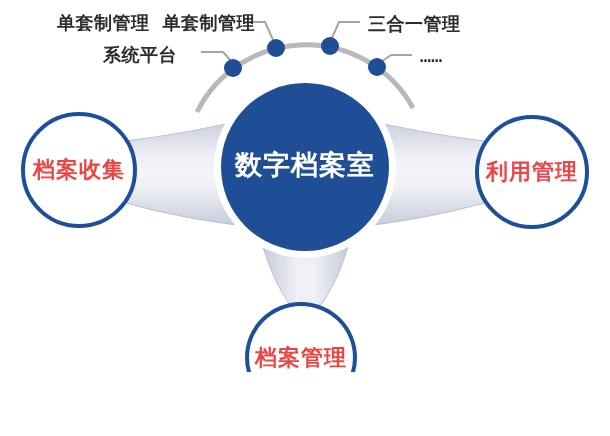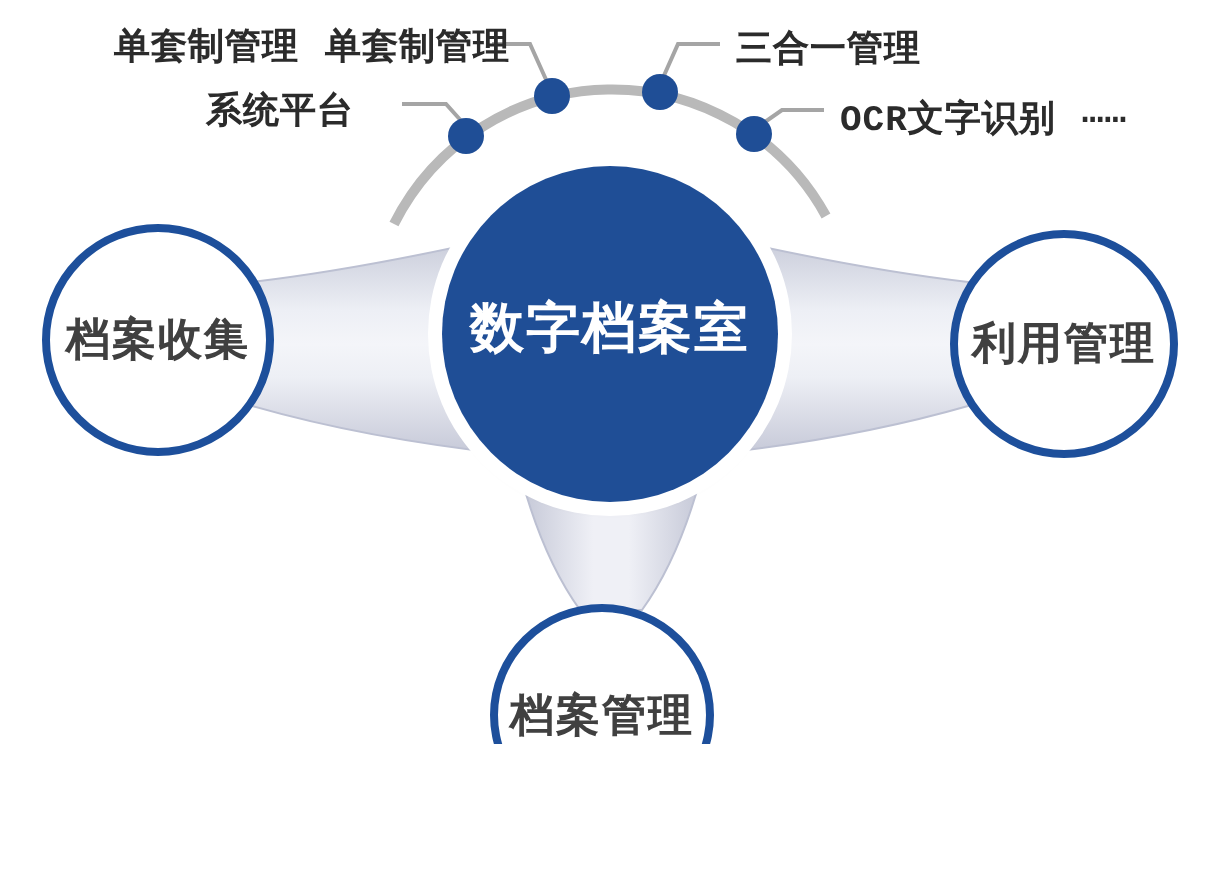--- a/index.html
+++ b/index.html
@@ -19,21 +19,21 @@
   }
   .node{
     position:absolute;z-index:2;
     background:#ffffff;
     border:4px solid #1d4f9b;
     border-radius:50%;
     display:flex;align-items:center;justify-content:center;
     box-sizing:border-box;
   }
   .node .node-label{
-    font-size:22px;font-weight:bold;color:#404040;
+    font-size:22px;font-weight:bold;color:#ef4444;
     letter-spacing:1px;white-space:nowrap;
   }
   #center-circle{
     position:absolute;z-index:2;
     left:221px;top:83px;width:168px;height:168px;
     background:#1f4e96;border-radius:50%;
     box-shadow:0 0 0 7px #ffffff, 0 2px 6px rgba(60,70,110,0.25);
     display:flex;flex-direction:column;align-items:center;justify-content:center;
   }
   #center-circle .center-line{
@@ -86,21 +86,20 @@
     <span>单套制管理</span>
     <span>单套制管理</span>
   </div>
   <div class="feat" style="left:103px;top:43px;">
     <span>系统平台</span>
   </div>
   <div class="feat" style="left:368px;top:12px;gap:36px;">
     <span>三合一管理</span>
   </div>
   <div class="feat" style="left:420px;top:47px;">
-    <span>OCR文字识别</span>
     <span>……</span>
   </div>
 
   <div id="center-circle">
     <div class="center-line">数字档案室</div>
   </div>
 
   <div class="node" style="left:21px;top:112px;width:116px;height:116px;">
     <span class="node-label">档案收集</span>
   </div>

